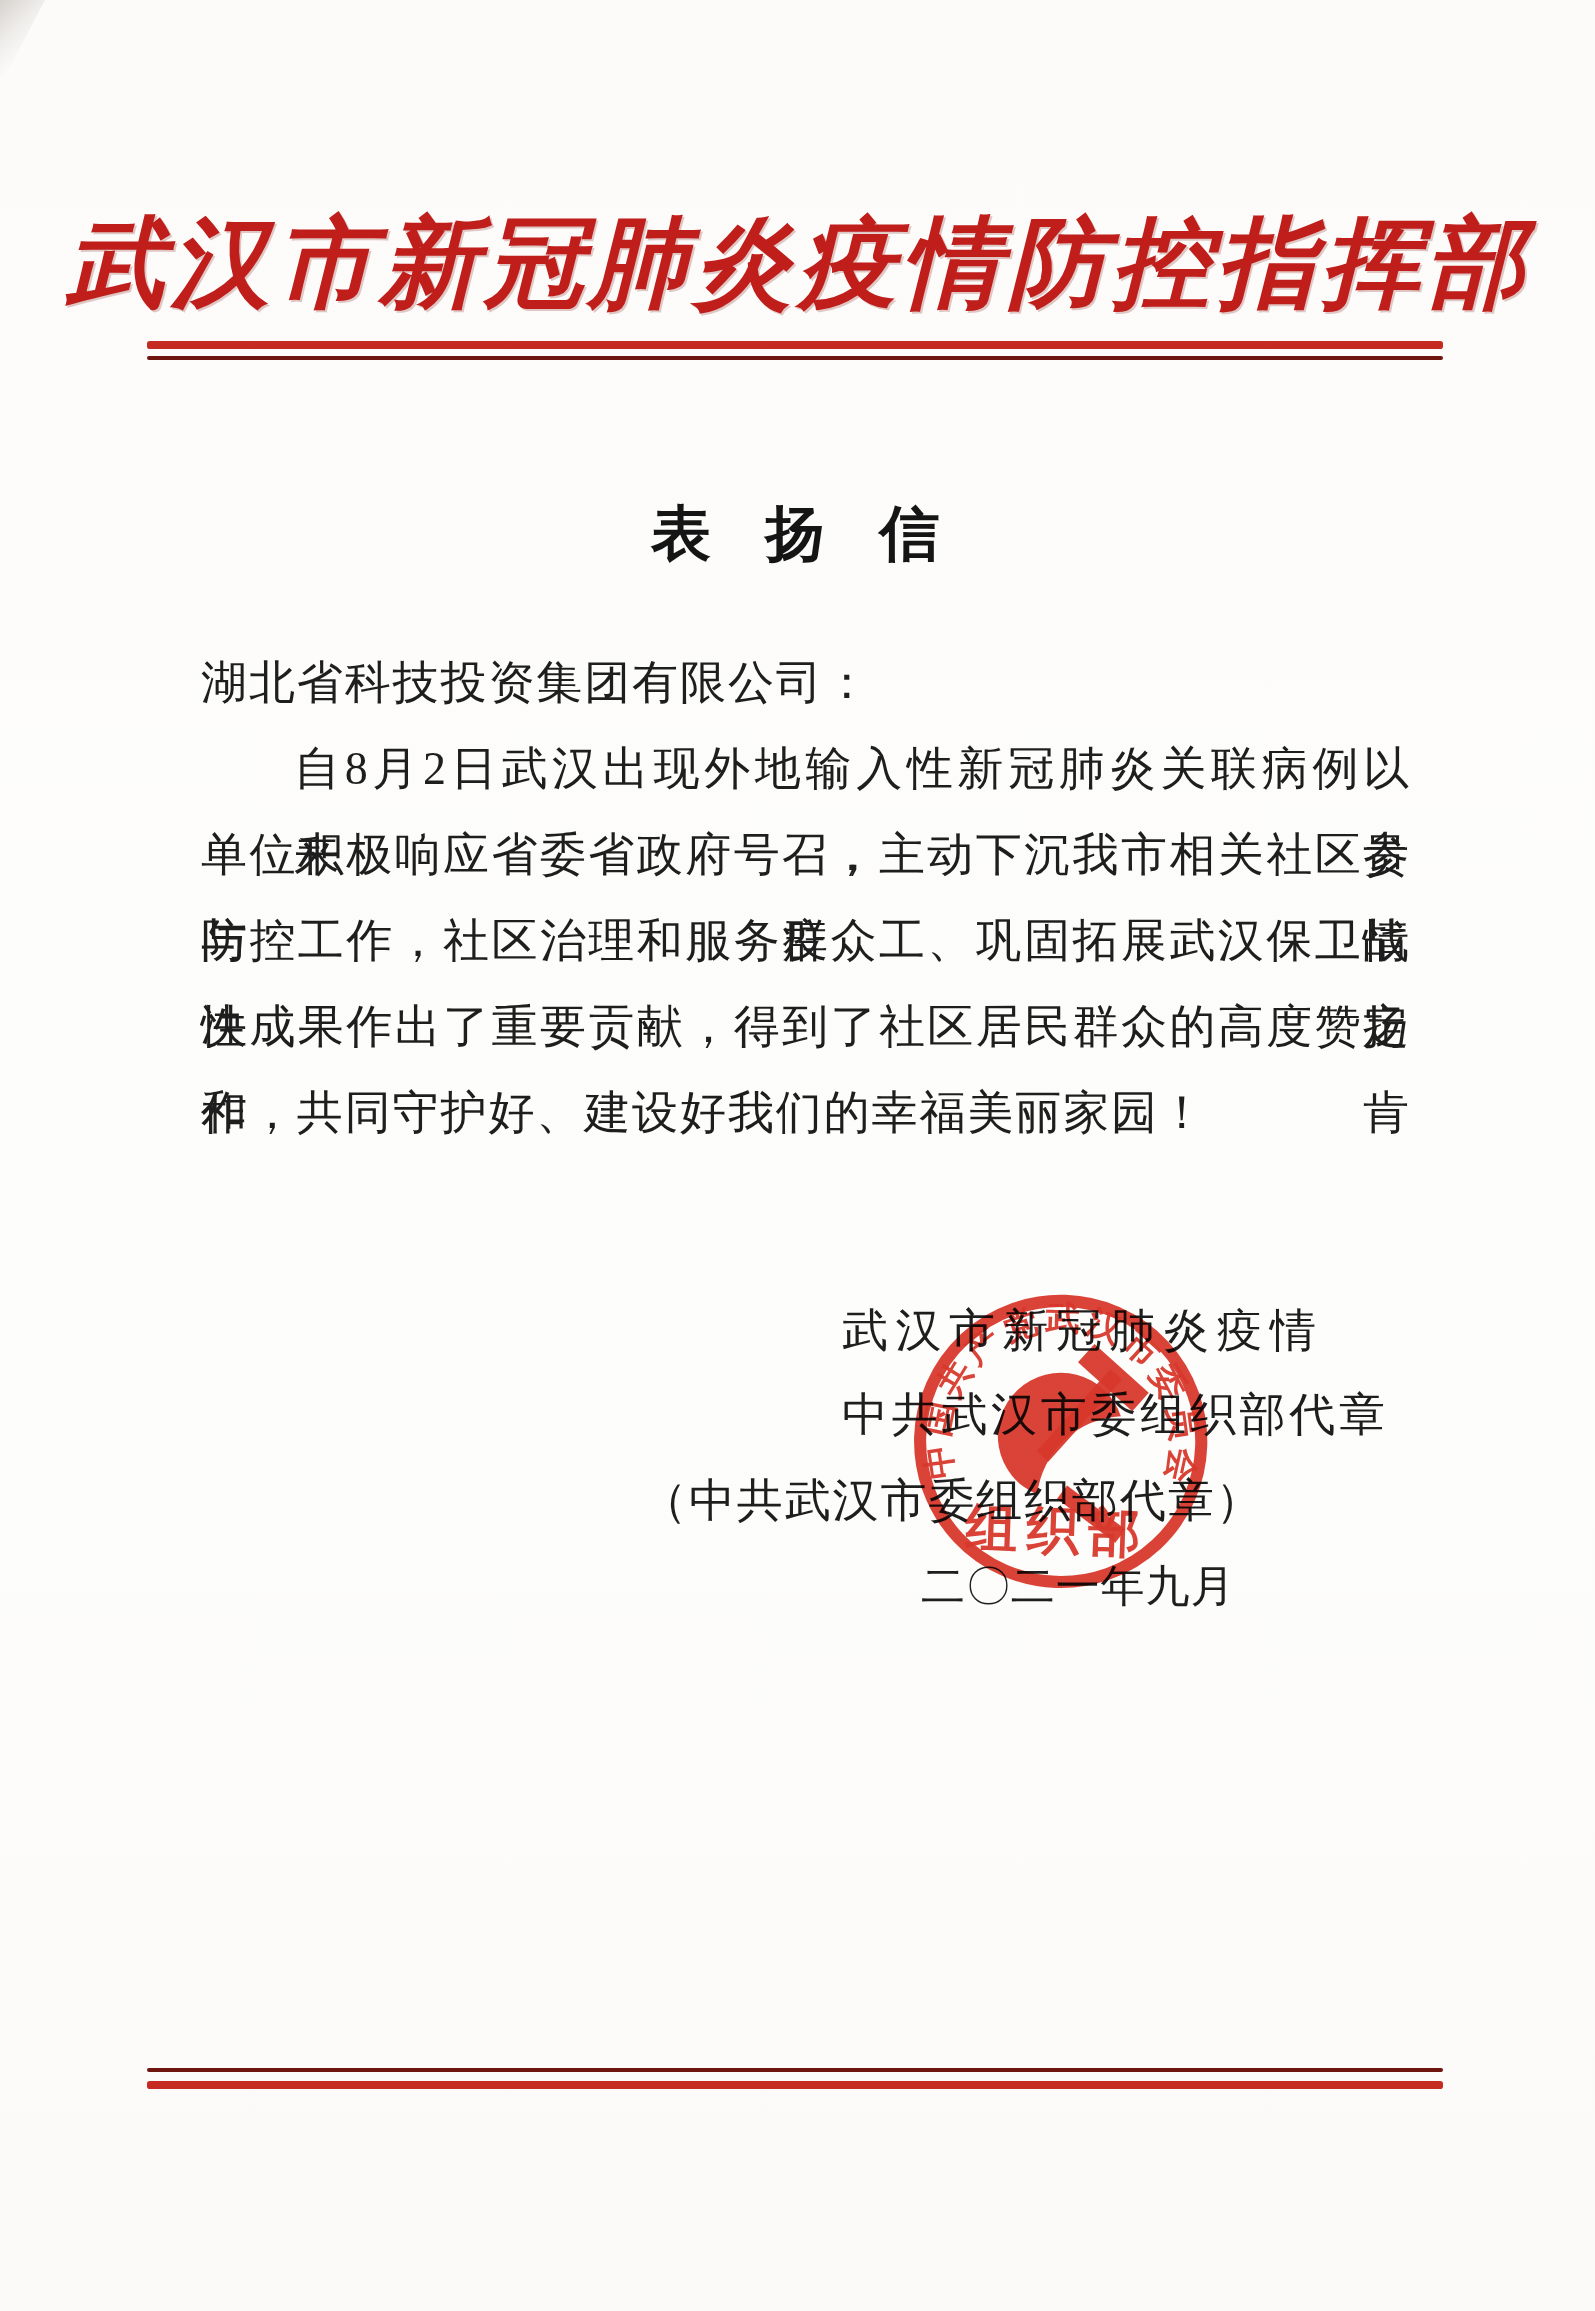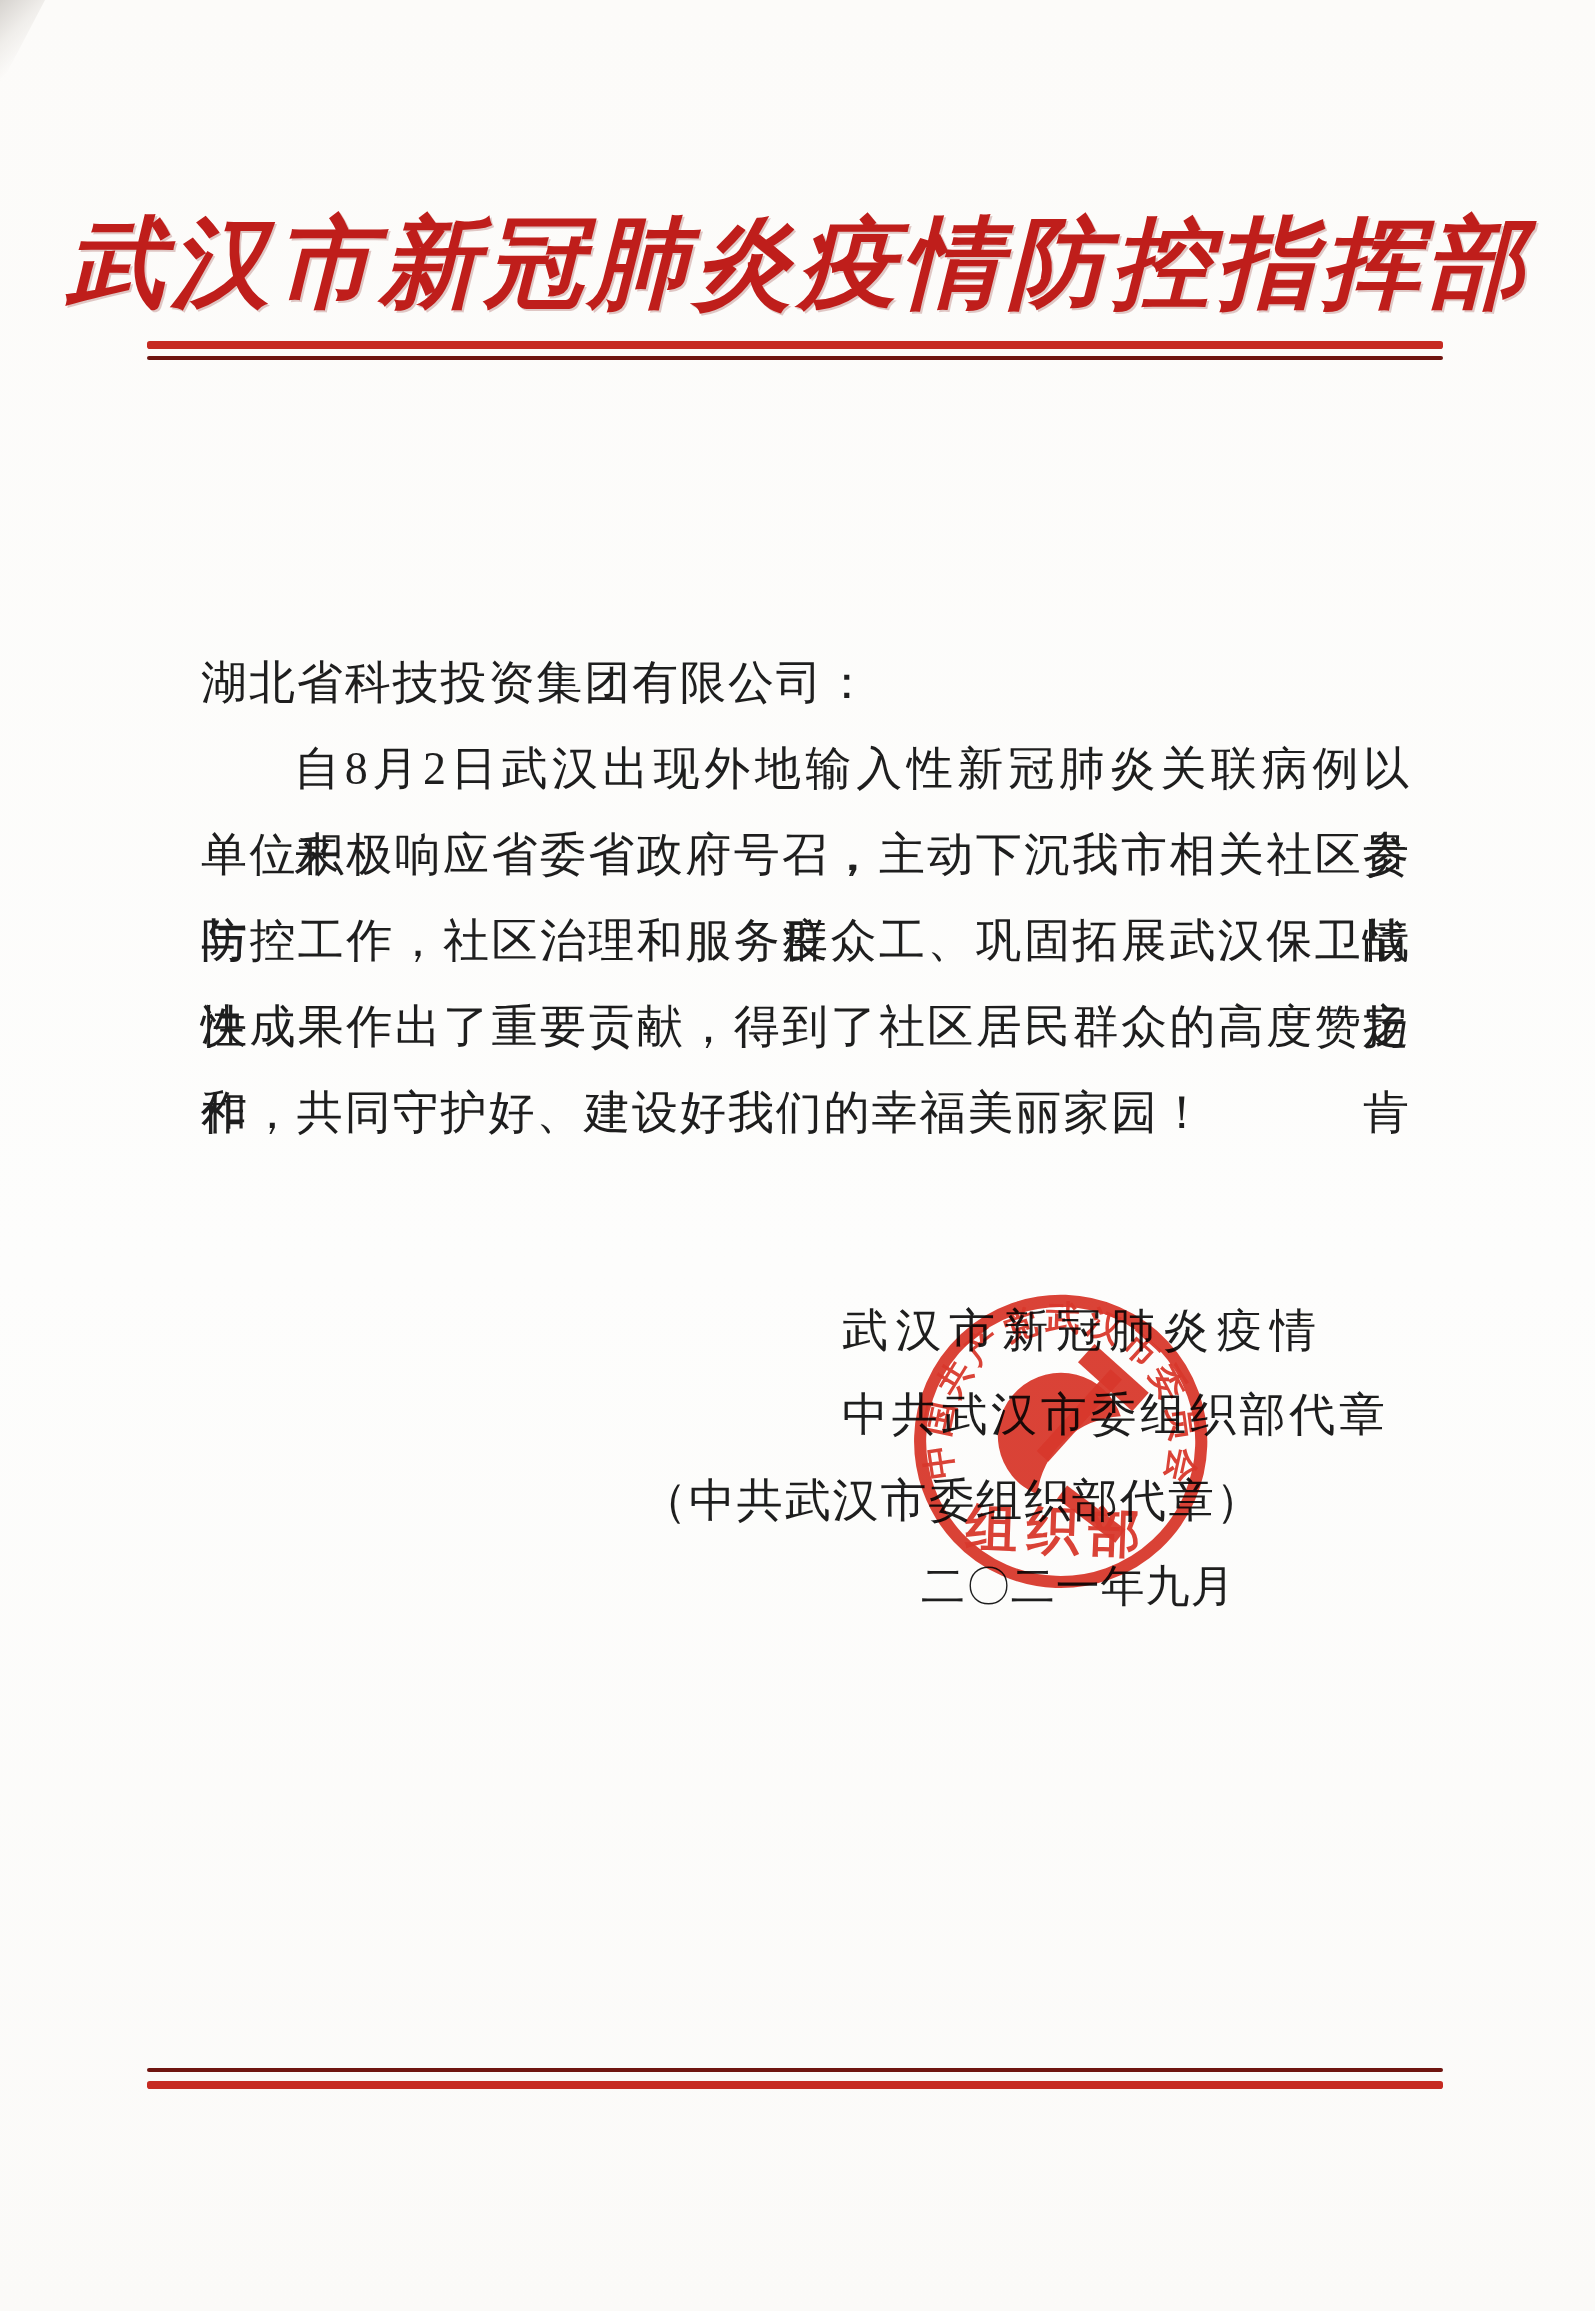--- a/index.html
+++ b/index.html
@@ -83,20 +83,21 @@
 
 <div class="page">
 
   <div class="corner-artifact"></div>
 
   <div class="header-title">武汉市新冠肺炎疫情防控指挥部</div>
 
   <div class="rule rule-a"></div>
   <div class="rule rule-b"></div>
 
+  <div class="letter-title">表 扬 信</div>
 
   <div class="body-block">
     <div class="bline">湖北省科技投资集团有限公司：</div>
     <div class="bline just indent">自8月2日武汉出现外地输入性新冠肺炎关联病例以来，贵</div>
     <div class="bline just">单位积极响应省委省政府号召，主动下沉我市相关社区参与疫情</div>
     <div class="bline just">防控工作，社区治理和服务群众工、巩固拓展武汉保卫战决定</div>
     <div class="bline just">性成果作出了重要贡献，得到了社区居民群众的高度赞扬和肯</div>
     <div class="bline">作，共同守护好、建设好我们的幸福美丽家园！</div>
   </div>
 

